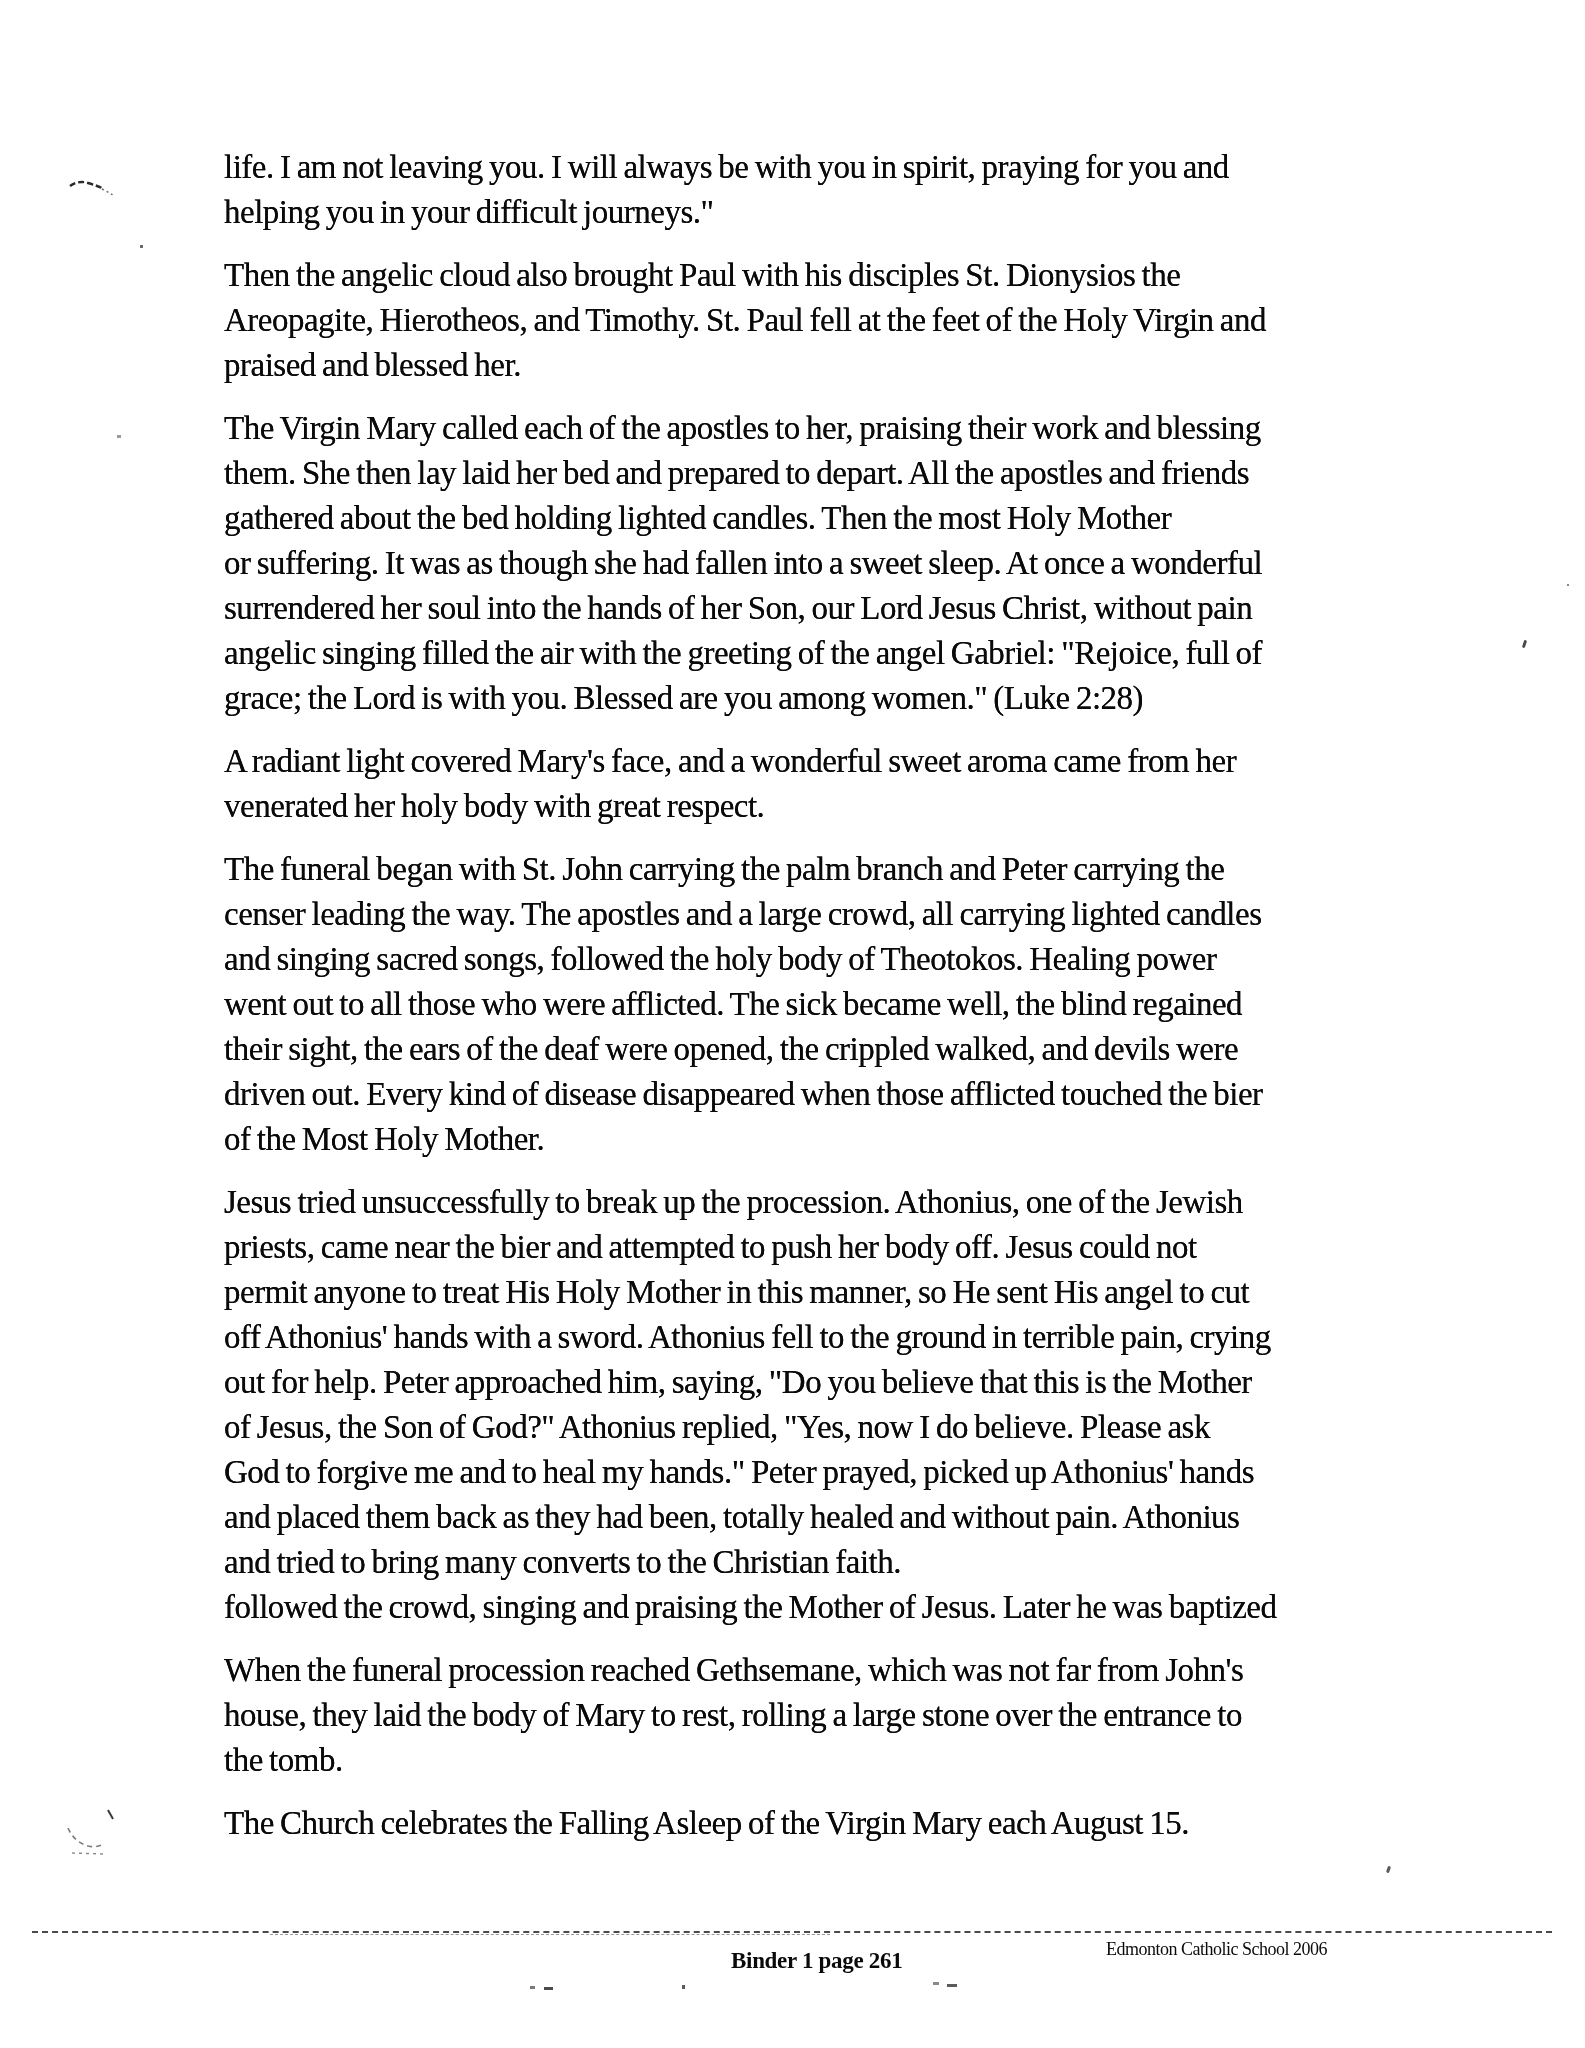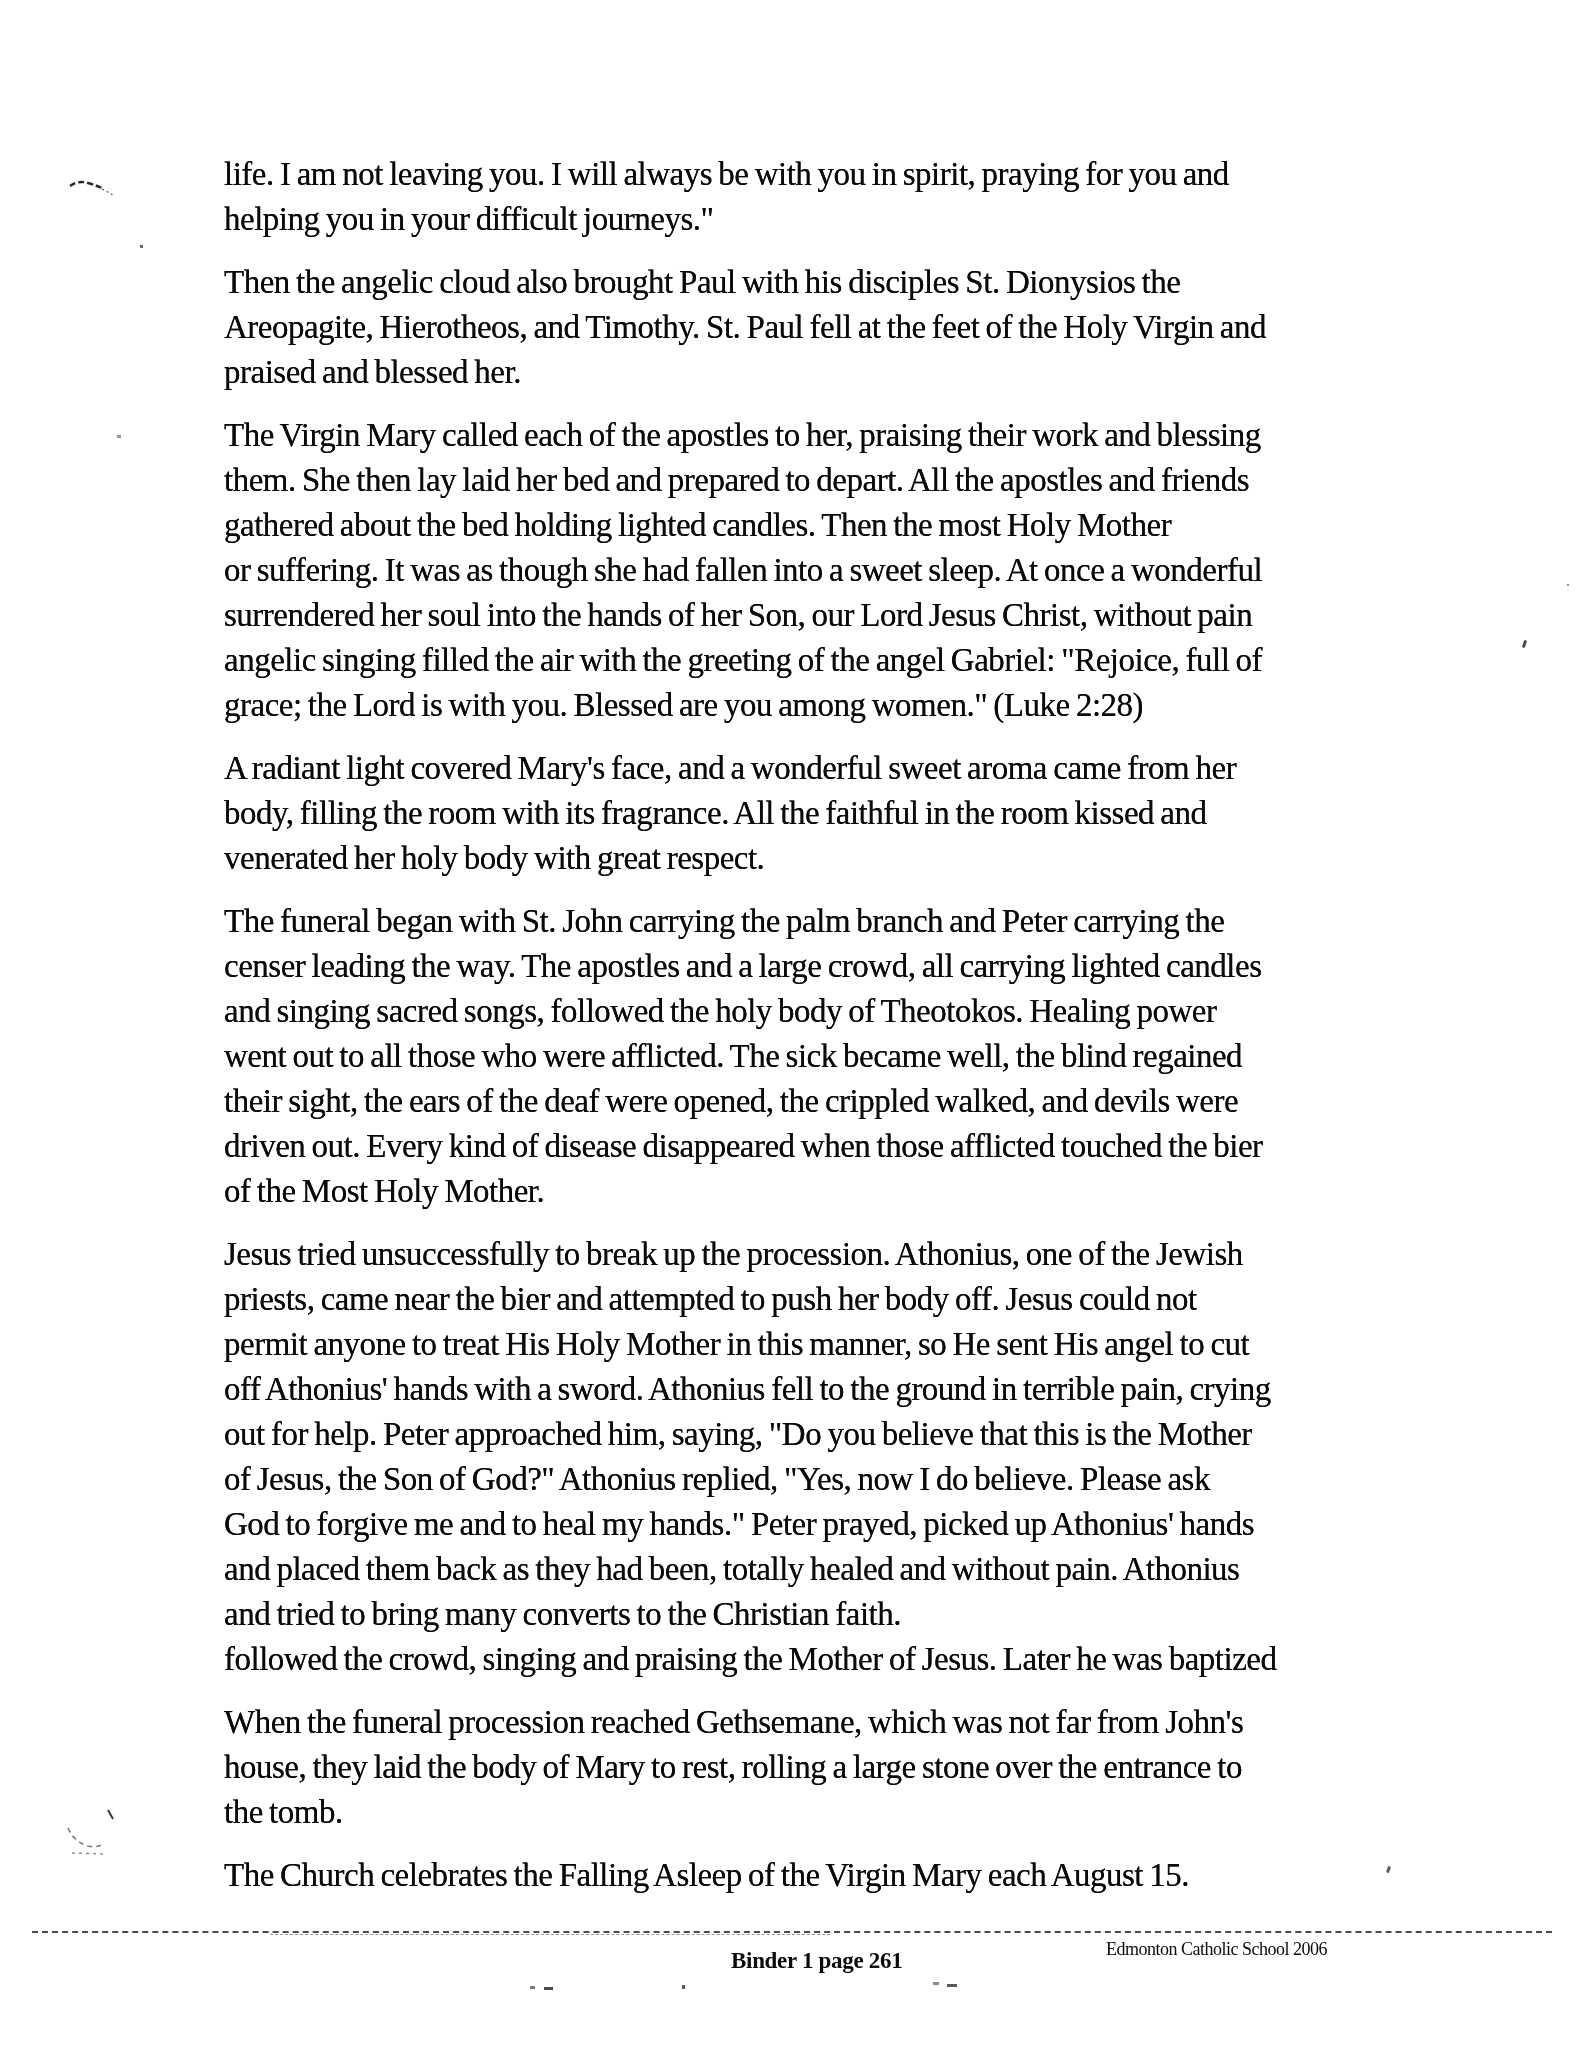--- a/index.html
+++ b/index.html
@@ -13,21 +13,21 @@
     height: 2048px;
     background: #ffffff;
     overflow: hidden;
     font-family: "Liberation Serif", "DejaVu Serif", serif;
     color: #0a0a0a;
   }
   
   #doc-text {
     position: absolute;
     left: 224px;
-    top: 152px;
+    top: 145px;
     width: 1210px;
   }
   #doc-text p {
     margin: 0 0 18px 0;
     padding: 0;
   }
   #doc-text .line {
     display: block;
     white-space: nowrap;
     font-size: 33px;
@@ -95,21 +95,20 @@
         <span class="line">The Virgin Mary called each of the apostles to her, praising their work and blessing</span>
         <span class="line">them. She then lay laid her bed and prepared to depart. All the apostles and friends</span>
         <span class="line">gathered about the bed holding lighted candles. Then the most Holy Mother</span>
         <span class="line">or suffering. It was as though she had fallen into a sweet sleep. At once a wonderful</span>
         <span class="line">surrendered her soul into the hands of her Son, our Lord Jesus Christ, without pain</span>
         <span class="line">angelic singing filled the air with the greeting of the angel Gabriel: "Rejoice, full of</span>
         <span class="line">grace; the Lord is with you. Blessed are you among women." (Luke 2:28)</span>
       </p>
       <p>
         <span class="line">A radiant light covered Mary's face, and a wonderful sweet aroma came from her</span>
-        <span class="line">body, filling the room with its fragrance. All the faithful in the room kissed and</span>
         <span class="line">venerated her holy body with great respect.</span>
       </p>
       <p>
         <span class="line">The funeral began with St. John carrying the palm branch and Peter carrying the</span>
         <span class="line">censer leading the way. The apostles and a large crowd, all carrying lighted candles</span>
         <span class="line">and singing sacred songs, followed the holy body of Theotokos. Healing power</span>
         <span class="line">went out to all those who were afflicted. The sick became well, the blind regained</span>
         <span class="line">their sight, the ears of the deaf were opened, the crippled walked, and devils were</span>
         <span class="line">driven out. Every kind of disease disappeared when those afflicted touched the bier</span>
         <span class="line">of the Most Holy Mother.</span>

